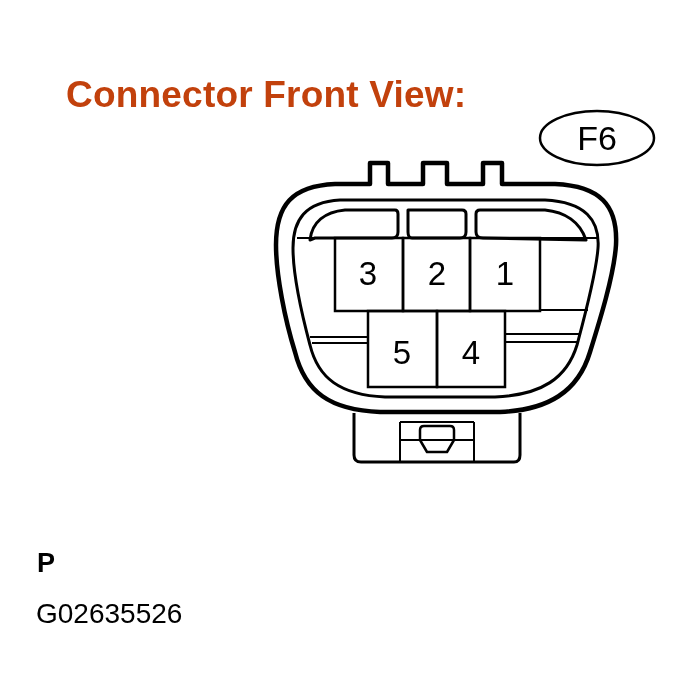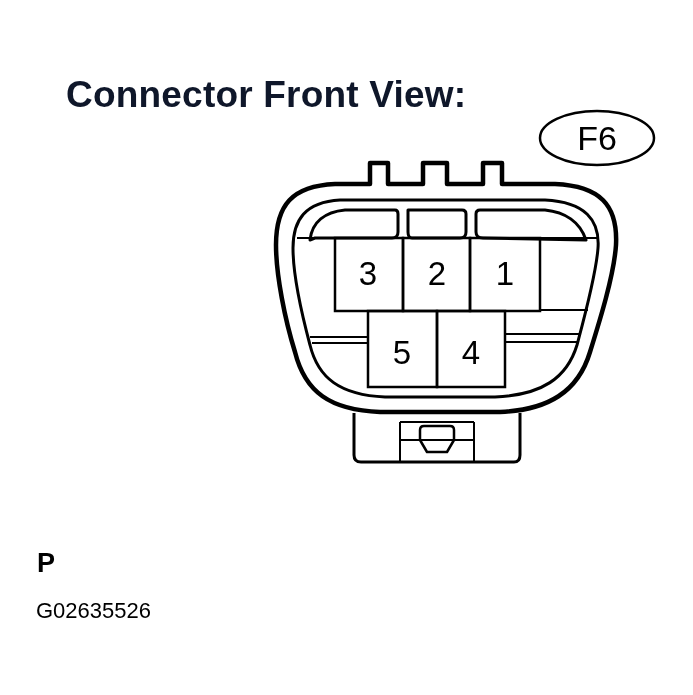--- a/index.html
+++ b/index.html
@@ -1,30 +1,30 @@
 <!DOCTYPE html>
 <html><head>
 <meta charset="utf-8">
 <style>
   html, body { margin: 0; padding: 0; background: #ffffff; }
   body { width: 693px; height: 695px; position: relative; overflow: hidden; }
   .title {
     position: absolute; left: 66px; top: 74px;
     font-family: "Liberation Sans", sans-serif; font-weight: bold;
-    font-size: 37px; color: #0f172a; letter-spacing: 0.2px; white-space: nowrap;
+    font-size: 37px; color: #c2410c; letter-spacing: 0.2px; white-space: nowrap;
   }
   .page-letter {
     position: absolute; left: 37px; top: 548px;
     font-family: "Liberation Sans", sans-serif; font-weight: bold;
     font-size: 27px; color: #000;
   }
   .figure-id {
     position: absolute; left: 36px; top: 598px;
     font-family: "Liberation Sans", sans-serif;
-    font-size: 22px; color: #000;
+    font-size: 28px; color: #000;
   }
   svg.diagram { position: absolute; left: 0; top: 0; }
   .pin-label { font-family: "Liberation Sans", sans-serif; font-size: 33px; fill: #000; }
   .badge-text { font-family: "Liberation Sans", sans-serif; font-size: 34px; fill: #000; }
 </style>
 </head>
 <body>
 
 <div class="title">Connector Front View:</div>
 

